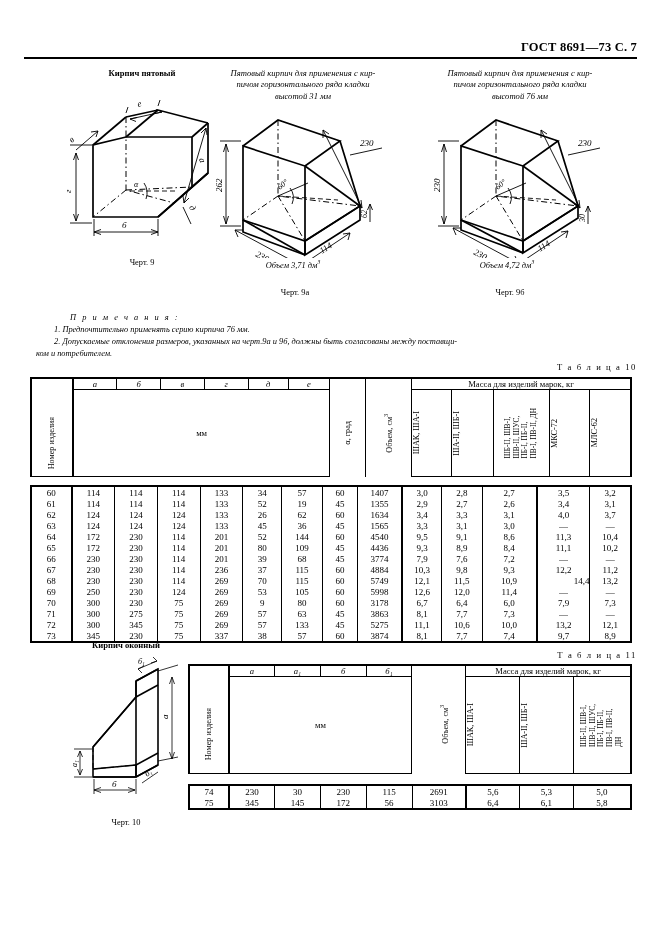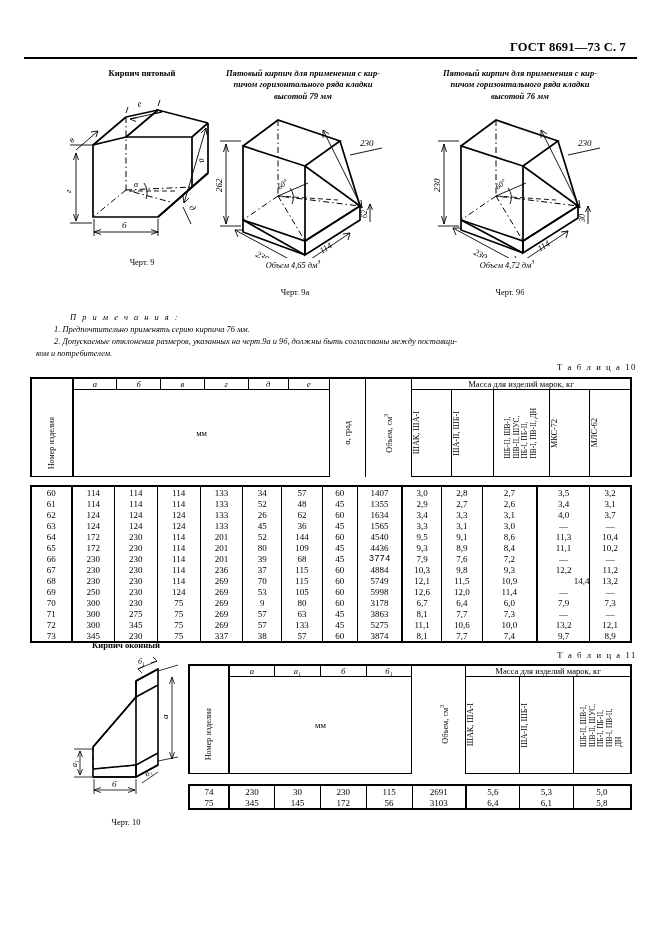--- a/index.html
+++ b/index.html
@@ -5,33 +5,33 @@
   html,body{margin:0;padding:0;background:#fff;}
   body{
     width:661px;height:936px;position:relative;overflow:hidden;
     font-family:"Liberation Serif","DejaVu Serif",serif;
     color:#000;
   }
   .page{position:absolute;inset:0;}
 
   
   .doc-header{
-    position:absolute;left:0;right:35px;top:40px;
+    position:absolute;left:0;right:24px;top:40px;
     text-align:right;font-weight:bold;font-size:12.5px;letter-spacing:.2px;
   }
   .doc-header-rule{
     position:absolute;left:24px;right:24px;top:57px;height:1.6px;background:#000;
   }
 
   
   .fig-title{
     position:absolute;text-align:center;font-size:8.6px;line-height:1.32;
   }
   .fig-title.bold{font-weight:bold;}
-  .fig-title.ital{font-style:italic;font-weight:bold;}
+  .fig-title.ital{font-style:italic;}
   .fig-caption{
     position:absolute;text-align:center;font-size:8.4px;
   }
   .fig-vol{
     position:absolute;text-align:center;font-size:8.4px;font-style:italic;
   }
   .sup{font-size:.68em;vertical-align:super;}
 
   
   .notes{
@@ -158,21 +158,21 @@
       </g>
       <text class="lbl-s" x="76" y="92">α</text>
     </svg>
   </div>
 
   <div class="fig-caption" style="left:72px;top:258px;width:140px;">Черт. 9</div>
 
   <div class="fig-title ital" style="left:205px;top:68px;width:196px;">
     <div>Пятовый кирпич для применения с кир-</div>
     <div>пичом горизонтального ряда кладки</div>
-    <div>высотой 79 мм</div>
+    <div>высотой 31 мм</div>
   </div>
 
   <div class="figbox" style="left:210px;top:108px;">
     <svg width="190" height="150" viewBox="0 0 190 150">
       <g class="ln" stroke-width="1.7">
 
         <path d="M33 38 L33 112 L95 133 L95 58 Z" fill="none"></path>
         <path d="M33 38 L68 12 L130 33 L95 58"></path>
         <path d="M130 33 L150 98 L95 133" fill="none"></path>
         <path d="M95 58 L150 98"></path>
@@ -228,21 +228,21 @@
       <text class="lbl" x="45" y="148" transform="rotate(28 45 148)">230</text>
 
       <g class="ln" stroke-width=".9">
         <path d="M95 155 L140 125"></path>
         <path d="M140 125 l-7 1 M140 125 l-2 7"></path>
       </g>
       <text class="lbl" x="112" y="146" transform="rotate(-33 112 146)">114</text>
     </svg>
   </div>
 
-  <div class="fig-vol" style="left:198px;top:259px;width:190px;"><span>Объем 4,65 дм</span><span class="sup">3</span></div>
+  <div class="fig-vol" style="left:198px;top:259px;width:190px;"><span>Объем 3,71 дм</span><span class="sup">3</span></div>
   <div class="fig-caption" style="left:205px;top:288px;width:180px;">Черт. 9а</div>
 
   <div class="fig-title ital" style="left:422px;top:68px;width:196px;">
     <div>Пятовый кирпич для применения с кир-</div>
     <div>пичом горизонтального ряда кладки</div>
     <div>высотой 76 мм</div>
   </div>
 
   <div class="figbox" style="left:428px;top:108px;">
     <svg width="190" height="150" viewBox="0 0 190 150">
@@ -425,21 +425,21 @@
           <td class="num thick-t thick-l" style="height: 11px;">3,5</td>
           <td class="num thick-t bl thick-r" style="height: 11px;">3,2</td>
         </tr>
         <tr>
           <td class="num thick-l" style="height: 11px;">61</td>
           <td class="num thick-l" style="height: 11px;">114</td>
           <td class="num bl" style="height: 11px;">114</td>
           <td class="num bl" style="height: 11px;">114</td>
           <td class="num bl" style="height: 11px;">133</td>
           <td class="num bl" style="height: 11px;">52</td>
-          <td class="num bl" style="height: 11px;">48</td>
+          <td class="num bl" style="height: 11px;">19</td>
           <td class="num bl" style="height: 11px;">45</td>
           <td class="num bl" style="height: 11px;">1355</td>
           <td class="num thick-l" style="height: 11px;">2,9</td>
           <td class="num bl" style="height: 11px;">2,7</td>
           <td class="num bl" style="height: 11px;">2,6</td>
           <td class="num thick-l" style="height: 11px;">3,4</td>
           <td class="num bl thick-r" style="height: 11px;">3,1</td>
         </tr>
         <tr>
           <td class="num thick-l" style="height: 11px;">62</td>
@@ -507,21 +507,21 @@
         </tr>
         <tr>
           <td class="num thick-l" style="height: 11px;">66</td>
           <td class="num thick-l" style="height: 11px;">230</td>
           <td class="num bl" style="height: 11px;">230</td>
           <td class="num bl" style="height: 11px;">114</td>
           <td class="num bl" style="height: 11px;">201</td>
           <td class="num bl" style="height: 11px;">39</td>
           <td class="num bl" style="height: 11px;">68</td>
           <td class="num bl" style="height: 11px;">45</td>
-          <td class="num bl" style="height: 11px; font-family: Liberation Mono, monospace;">3774</td>
+          <td class="num bl" style="height: 11px;">3774</td>
           <td class="num thick-l" style="height: 11px;">7,9</td>
           <td class="num bl" style="height: 11px;">7,6</td>
           <td class="num bl" style="height: 11px;">7,2</td>
           <td class="num thick-l" style="height: 11px;">—</td>
           <td class="num bl thick-r" style="height: 11px;">—</td>
         </tr>
         <tr>
           <td class="num thick-l" style="height: 11px;">67</td>
           <td class="num thick-l" style="height: 11px;">230</td>
           <td class="num bl" style="height: 11px;">230</td>

